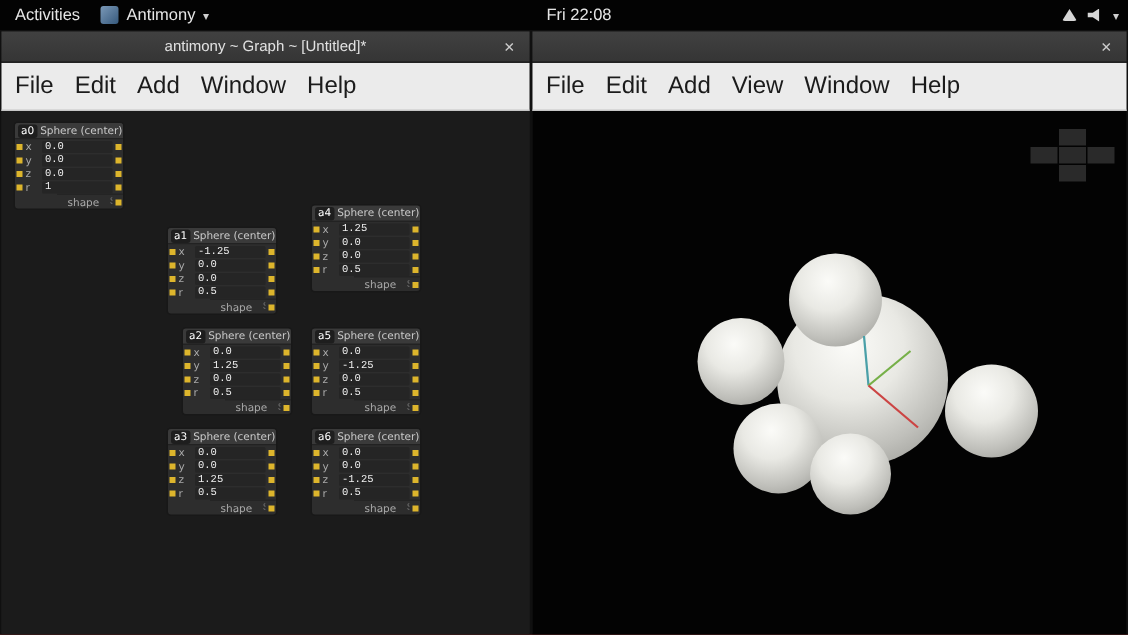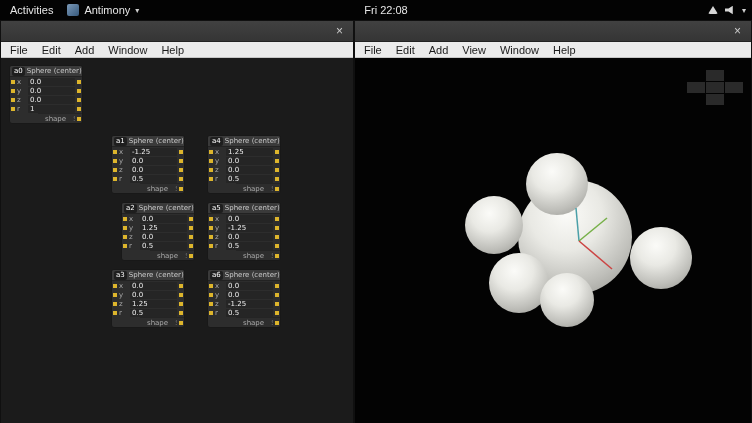--- a/index.html
+++ b/index.html
@@ -25,40 +25,40 @@
 
   
   .window { position:absolute; top:20px; height:403px; background:#1c1c1c; border:1px solid #101010; }
   .graph-window { left:0; width:354px; }
   .view-window { left:354px; width:398px; }
   .titlebar { height:21px; background:linear-gradient(#414141,#353535); border-bottom:1px solid #222;
               display:flex; align-items:center; justify-content:center; position:relative;
               color:#e2e2e2; font-size:10px; }
   .close-btn { position:absolute; right:8px; top:0; height:21px; line-height:20px;
                color:#cccccc; font-size:12px; padding:0 2px; cursor:default; }
-  .menubar { height:16px; background:#ebebeb; border-bottom:1px solid #c6c6c6;
-             display:flex; align-items:center; font-size:11px; color:#1b1b1b; padding-left:2px; }
+  .menubar { height:32px; background:#ebebeb; border-bottom:1px solid #c6c6c6;
+             display:flex; align-items:center; font-size:16px; color:#1b1b1b; padding-left:2px; }
   .menu-item { padding:0 7px; line-height:16px; }
 
   
   .canvas { position:relative; height:365px; background:#1b1b1b; overflow:hidden; }
   .node { position:absolute; width:74px; background:#2d2d2d; border:1px solid #181818;
           border-radius:3px; font-family:"DejaVu Sans", sans-serif; font-size:7px; color:#ddd;
           overflow:hidden; }
   .node-header { display:flex; align-items:center; gap:2px; height:11px; background:#3a3a3a;
                  padding:0 2px; border-bottom:1px solid #222; }
   .node-id { background:#1e1e1e; color:#fff; padding:0 2px; border-radius:2px; line-height:9px; }
   .node-title { flex:1; text-align:center; color:#c9c9c9; white-space:nowrap; }
   .node-row { display:flex; align-items:center; height:9px; padding:0 1px; }
   .node-row.shape { height:10px; border-top:1px solid #242424;margin-left:28px; }
   .port { width:4px; height:4px; background:#ddb52c; flex:0 0 auto; }
   .lbl { width:9px; color:#a9a9a9; margin-left:2px; flex:0 0 auto; }
   .lbl.shape-lbl { width:auto; margin-right:3px; margin-left:6px; }
   .val { flex:1; background:#252525; color:#efefef; padding:0 2px; margin:0 2px;
-         border-radius:1px; line-height:8px; white-space:nowrap; overflow:hidden; }
+         border-radius:1px; line-height:8px; white-space:nowrap; overflow:hidden;font-family:Liberation Mono, monospace; }
   .val.dim { background:transparent; color:#6e6e6e; }
 
   
   .viewport { position:relative; height:365px; background:#030303; overflow:hidden; }
   .sphere { position:absolute; border-radius:50%;
             background:radial-gradient(circle at 42% 30%, #fbfbf8 0%, #e9e9e4 35%, #bfbfba 68%, #8f8f8a 100%); }
   .sp-center { left:163px; top:122px; width:114px; height:114px; }
   .sp-right  { left:275px; top:169px; width:62px;  height:62px; }
   .sp-top    { left:171px; top:95px;  width:62px;  height:62px; }
   .sp-left   { left:110px; top:138px; width:58px;  height:58px; }
@@ -93,20 +93,21 @@
     </div>
     <div class="tb-right">
       <span class="wifi-icon"></span>
       <span class="volume-icon"></span>
       <span class="chev">▾</span>
     </div>
   </div>
 
   <div class="window graph-window">
     <div class="titlebar">
+      <span>antimony ~ Graph ~ [Untitled]*</span>
       <span class="close-btn">×</span>
     </div>
     <div class="menubar" id="graph-menubar">
         <span class="menu-item">File</span>
         <span class="menu-item">Edit</span>
         <span class="menu-item">Add</span>
         <span class="menu-item">Window</span>
         <span class="menu-item">Help</span>
       </div>
     <div class="canvas" id="graph-canvas">
@@ -173,21 +174,21 @@
             <span class="lbl">r</span>
             <span class="val">0.5</span>
             <span class="port"></span>
           </div>
           <div class="node-row shape">
             <span class="lbl shape-lbl">shape</span>
             <span class="val dim">Shape (...)</span>
             <span class="port"></span>
           </div>
         </div>
-        <div class="node" style="left: 206px; top: 77px;">
+        <div class="node" style="left: 206px; top: 62px;">
           <div class="node-header">
             <span class="node-id">a4</span>
             <span class="node-title">Sphere (center)</span>
           </div>
           <div class="node-row">
             <span class="port"></span>
             <span class="lbl">x</span>
             <span class="val">1.25</span>
             <span class="port"></span>
           </div>

